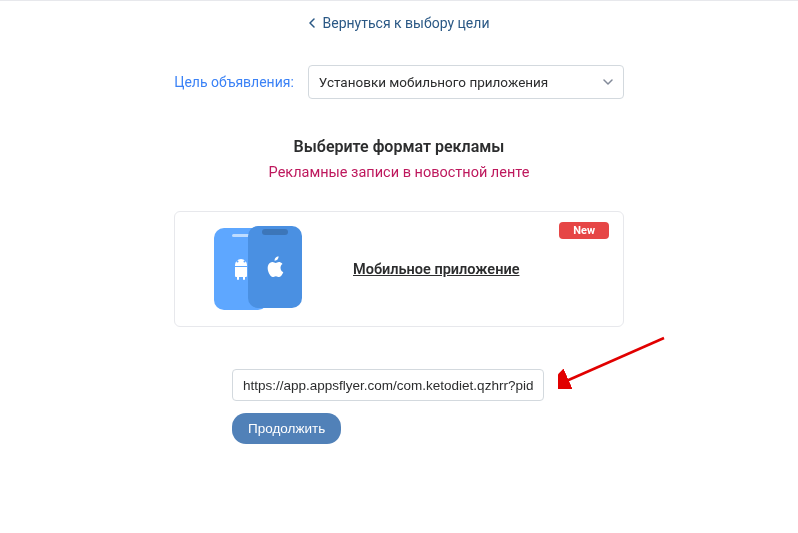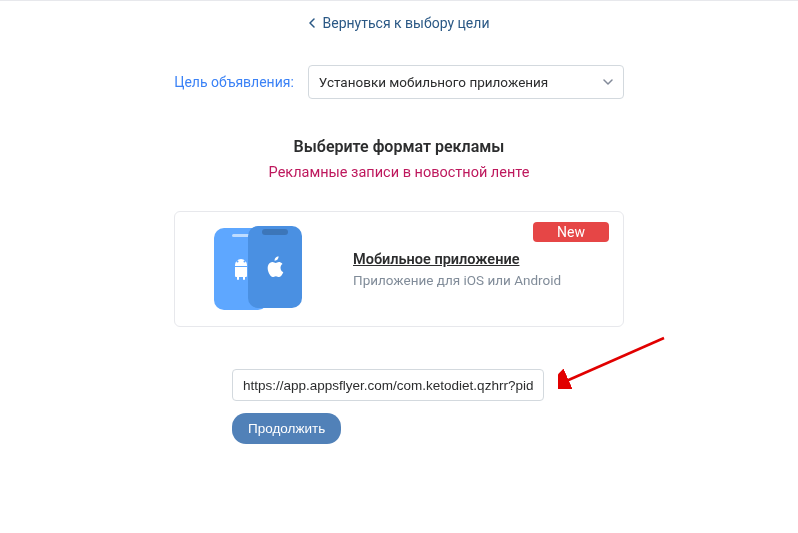--- a/index.html
+++ b/index.html
@@ -115,23 +115,23 @@
       gap: 4px;
     }
     .card-title { font-size: 14.5px; font-weight: 600; color: #2c2d2e; text-decoration: underline; }
     .card-desc { font-size: 13.5px; color: #818c99; }
     .badge {
       position: absolute;
       top: 10px;
       right: 14px;
       background: #e64646;
       color: #fff;
-      font-size: 14px;
-      font-weight: 400;
-      padding: 2px 24px;
+      font-size: 11px;
+      font-weight: 700;
+      padding: 2px 14px;
       border-radius: 4px;
     }
     .url-block {
       margin: 42px 0 0 232px;
       display: flex;
       flex-direction: column;
       gap: 12px;
       align-items: flex-start;
     }
     .url-input {
@@ -200,21 +200,20 @@
       </div>
       <div class="phone phone-ios">
         <svg class="icon-apple" viewBox="0 0 24 24" fill="currentColor">
             <path d="M17.5 12.5c0-2.5 2-3.5 2-3.5-1-1.5-2.8-2-3.5-2-1.5 0-2.3.9-3.3.9s-1.8-.9-3.2-.9c-1.6 0-3.2 1-4 2.5-1.7 3-0.4 7.5 1.2 10 0.8 1.2 1.8 2.5 3 2.5 1.2 0 1.7-.8 3.2-.8s1.9.8 3.2.8c1.3 0 2.2-1.2 3-2.4.6-.9 1-1.8 1.2-2.3-2.5-1-2.8-3.8-2.8-4.8zM14.5 4.5c.7-.9 1.2-2.1 1-3.3-1 .1-2.2.7-2.9 1.5-.6.7-1.2 1.9-1 3 1.1.1 2.2-.5 2.9-1.2z"></path>
           </svg>
       </div>
     </div>
   </div>
   <div class="card-right">
     <div class="card-title">Мобильное приложение</div>
-    <div class="card-desc">Приложение для iOS или Android</div>
   </div>
   <div class="badge">New</div>
 </div>
 
 <div class="url-block">
   <input class="url-input" type="text" value="https://app.appsflyer.com/com.ketodiet.qzhrr?pid=vk_" style="">
   <button class="continue-btn">Продолжить</button>
 </div>
 
 <svg class="arrow" width="110" height="55">

